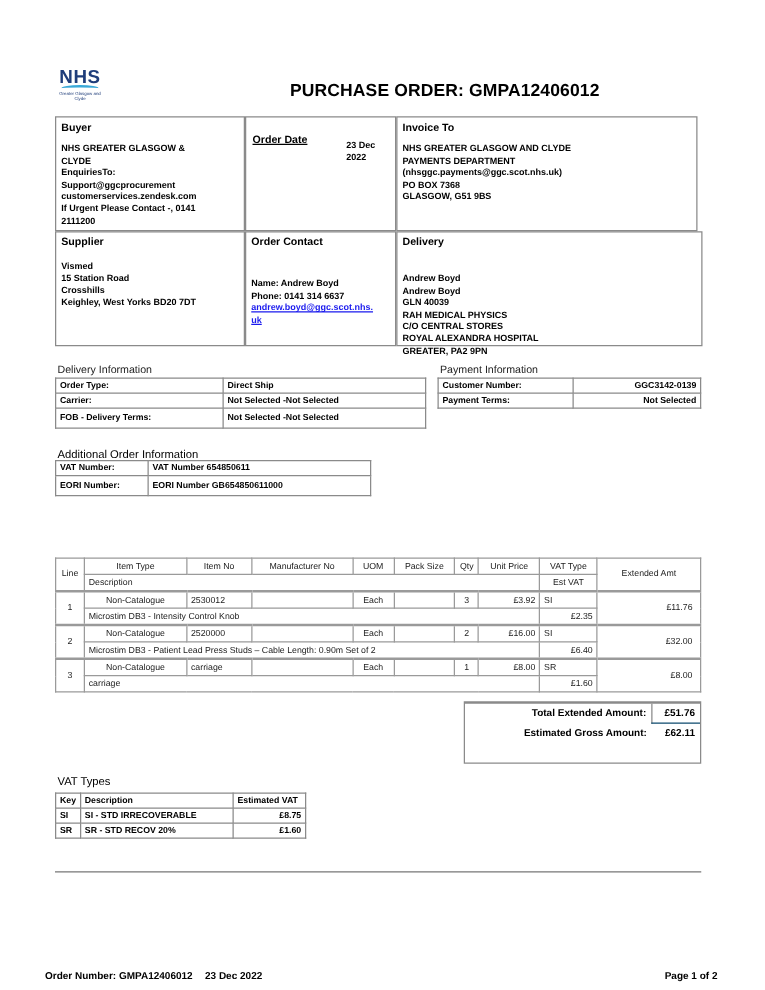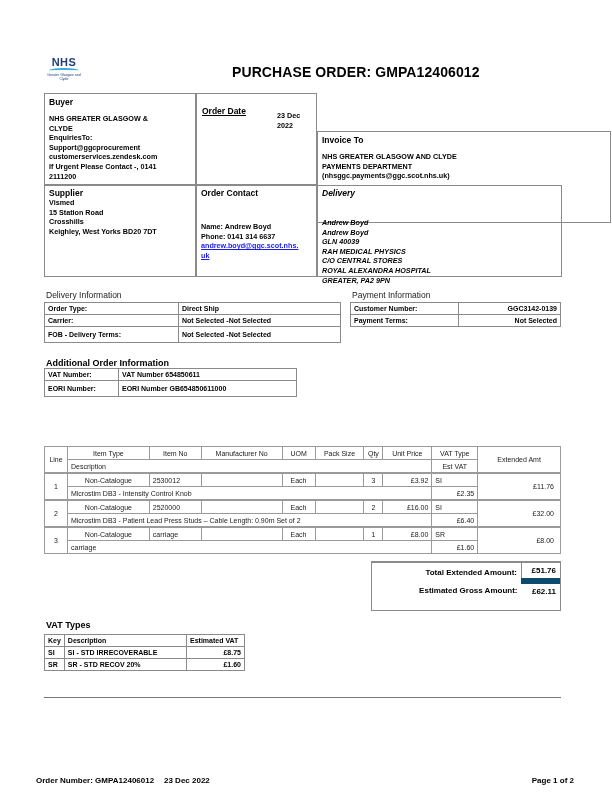--- a/index.html
+++ b/index.html
@@ -1,32 +1,32 @@
 <!DOCTYPE html>
 <html><head>
 <meta charset="utf-8">
 <style>
   html, body { margin: 0; padding: 0; background: #ffffff; }
   body { width: 612px; height: 792px; position: relative; overflow: hidden;
          font-family: "Liberation Sans", sans-serif; color: #000; }
   .abs { position: absolute; }
   .logo { left: 44px; top: 56px; width: 40px; height: 28px; }
-  .logo .nhs { display:block; font-weight:bold; font-size:11px; color:#1f3d7a; text-align:center; letter-spacing:0.5px; line-height:12px; }
+  .logo .nhs { display:block; font-weight:bold; font-size:15px; color:#1f3d7a; text-align:center; letter-spacing:0.5px; line-height:12px; }
   .logo .swoosh { display:block; height:3px; margin:0 5px; border-top:2px solid #3aa9d8; border-radius:50%; }
   .logo .sub { display:block; font-size:3.5px; color:#1f3d7a; text-align:center; line-height:4px; }
   .title { left: 232px; top: 64px; font-size: 14px; font-weight: bold; letter-spacing: 0.1px; }
 
   .hdr-box { border: 1px solid #8a8a8a; box-sizing: border-box; }
   .cell-label { font-weight: bold; font-size: 8.5px; }
   .cell-text { font-size: 7.2px; line-height: 9.6px; }
   .bold { font-weight: bold; }
   a.link { color: #1a1aee; text-decoration: underline; }
 
   .sec-title { font-size: 8.5px; color: #222; }
-  .sec-title-b { font-size: 9px; font-weight: bold; }
+  .sec-title-b { font-size: 9px; font-weight: normal; }
 
   table.info { border-collapse: collapse; font-size: 7px; font-weight: bold; }
   table.info td { border: 1px solid #8a8a8a; padding: 1px 3px; height: 12px; box-sizing: border-box; }
 
   table.lines { border-collapse: collapse; font-size: 7px; color: #222; }
   table.lines td { border: 1px solid #9a9a9a; padding: 0 3px; height: 12px; }
   table.lines .hdr td { text-align: center; }
   table.lines .sep td { border-top: 2px solid #9a9a9a; }
   .r { text-align: right; }
   .c { text-align: center; }
@@ -59,50 +59,52 @@
     <div>2111200</div>
   </div>
 </div>
 <div class="abs hdr-box" style="left:196px;top:93px;width:121px;height:92px;padding:3px 4px;">
   <div class="cell-label" style="position:absolute;left:5px;top:12px;text-decoration:underline;">Order Date</div>
   <div class="cell-text bold" style="position:absolute;left:80px;top:17px;">
     <div>23 Dec</div>
     <div>2022</div>
   </div>
 </div>
-<div class="abs hdr-box" style="left:317px;top:93px;width:294px;height:92px;padding:3px 4px;margin-top:38px;">
+<div class="abs hdr-box" style="left:317px;top:93px;width:241px;height:92px;padding:3px 4px;">
   <div class="cell-label">Invoice To</div>
   <div class="cell-text bold" style="margin-top:7px;">
     <div>NHS GREATER GLASGOW AND CLYDE</div>
     <div>PAYMENTS DEPARTMENT</div>
     <div>(nhsggc.payments@ggc.scot.nhs.uk)</div>
+    <div>PO BOX 7368</div>
+    <div>GLASGOW,    G51 9BS</div>
   </div>
 </div>
 
 <div class="abs hdr-box" style="left:44px;top:185px;width:152px;height:92px;padding:2px 4px;">
   <div class="cell-label">Supplier</div>
-  <div class="cell-text bold" style="">
+  <div class="cell-text bold" style="margin-top:10px;">
     <div>Vismed</div>
     <div>15 Station Road</div>
     <div>Crosshills</div>
     <div>Keighley, West Yorks BD20 7DT</div>
   </div>
 </div>
 <div class="abs hdr-box" style="left:196px;top:185px;width:121px;height:92px;padding:2px 4px;">
   <div class="cell-label">Order Contact</div>
   <div class="cell-text bold" style="margin-top:24px;">
     <div>Name: Andrew Boyd</div>
     <div>Phone: 0141 314 6637</div>
     <a class="link">
       <span>andrew.boyd@ggc.scot.nhs.</span><br>
       <span>uk</span>
     </a>
   </div>
 </div>
-<div class="abs hdr-box" style="left:317px;top:185px;width:245px;height:92px;padding:2px 4px;font-style:italic;">
+<div class="abs hdr-box" style="left:317px;top:185px;width:245px;height:92px;padding:2px 4px;">
   <div class="cell-label">Delivery</div>
   <div class="cell-text bold" style="margin-top:20px;">
     <div>Andrew Boyd</div>
     <div>Andrew Boyd</div>
     <div>GLN 40039</div>
     <div>RAH MEDICAL PHYSICS</div>
     <div>C/O CENTRAL STORES</div>
     <div>ROYAL ALEXANDRA HOSPITAL</div>
     <div>GREATER,  PA2 9PN</div>
   </div>
@@ -236,21 +238,21 @@
     <td class="r">£1.60</td>
   </tr>
 </tbody>
   </table>
 
 <div class="abs" style="left:371px;top:561px;width:190px;height:50px;border:1px solid #8a8a8a;border-top-width:2px;box-sizing:border-box;">
   <table class="totals" style="width:100%;">
     <tbody>
         <tr>
       <td class="r">Total Extended Amount:</td>
-      <td class="r" style="width:30px;border-left:1px solid #8a8a8a;border-bottom:6px solid #0c4a6e;">£51.76</td>
+      <td class="r" style="width:30px;border-left:1px solid #8a8a8a;border-bottom:1px solid #0c4a6e;">£51.76</td>
     </tr>
     <tr>
       <td class="r">Estimated Gross Amount:</td>
       <td class="r">£62.11</td>
     </tr>
   </tbody>
     </table>
 </div>
 
 <div class="abs sec-title-b" style="left:46px;top:620px;">VAT Types</div>

